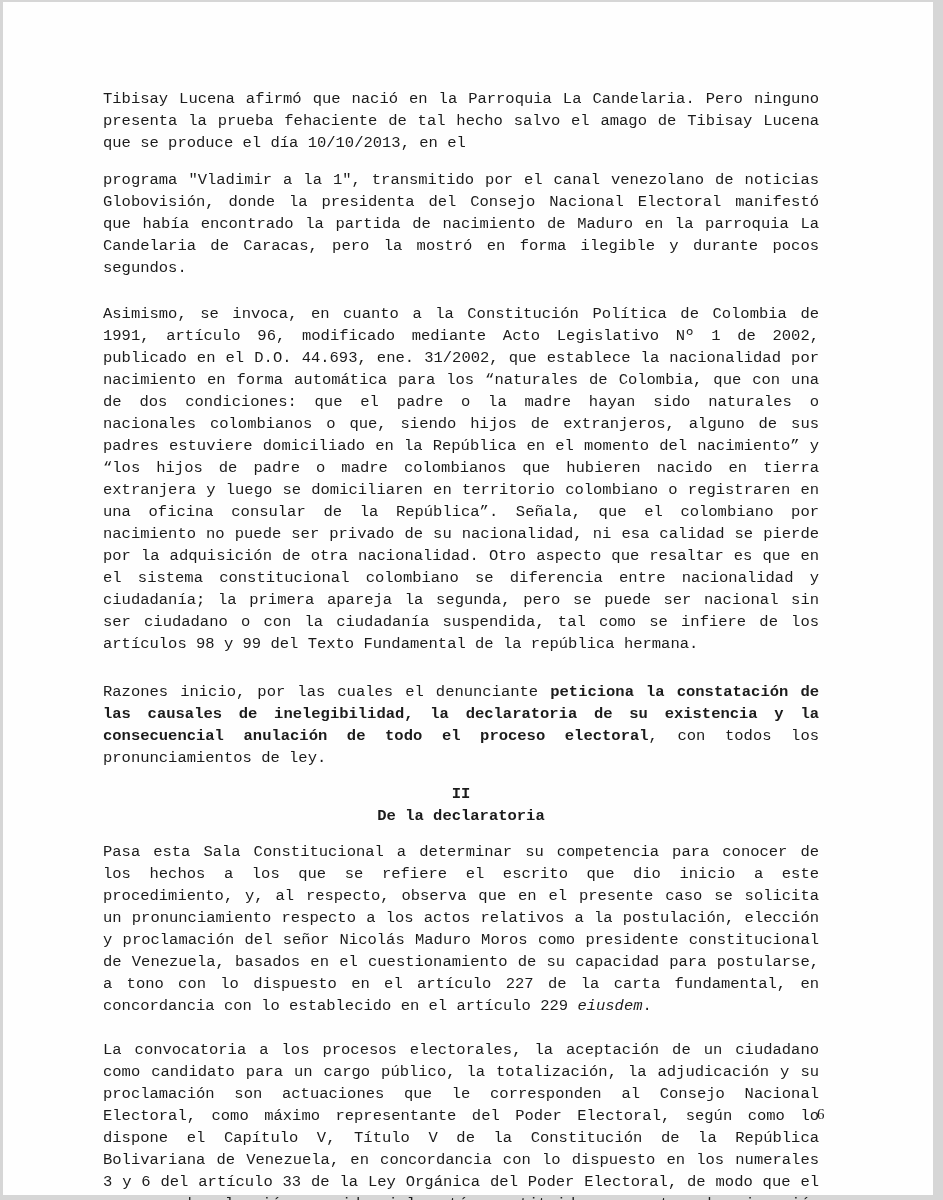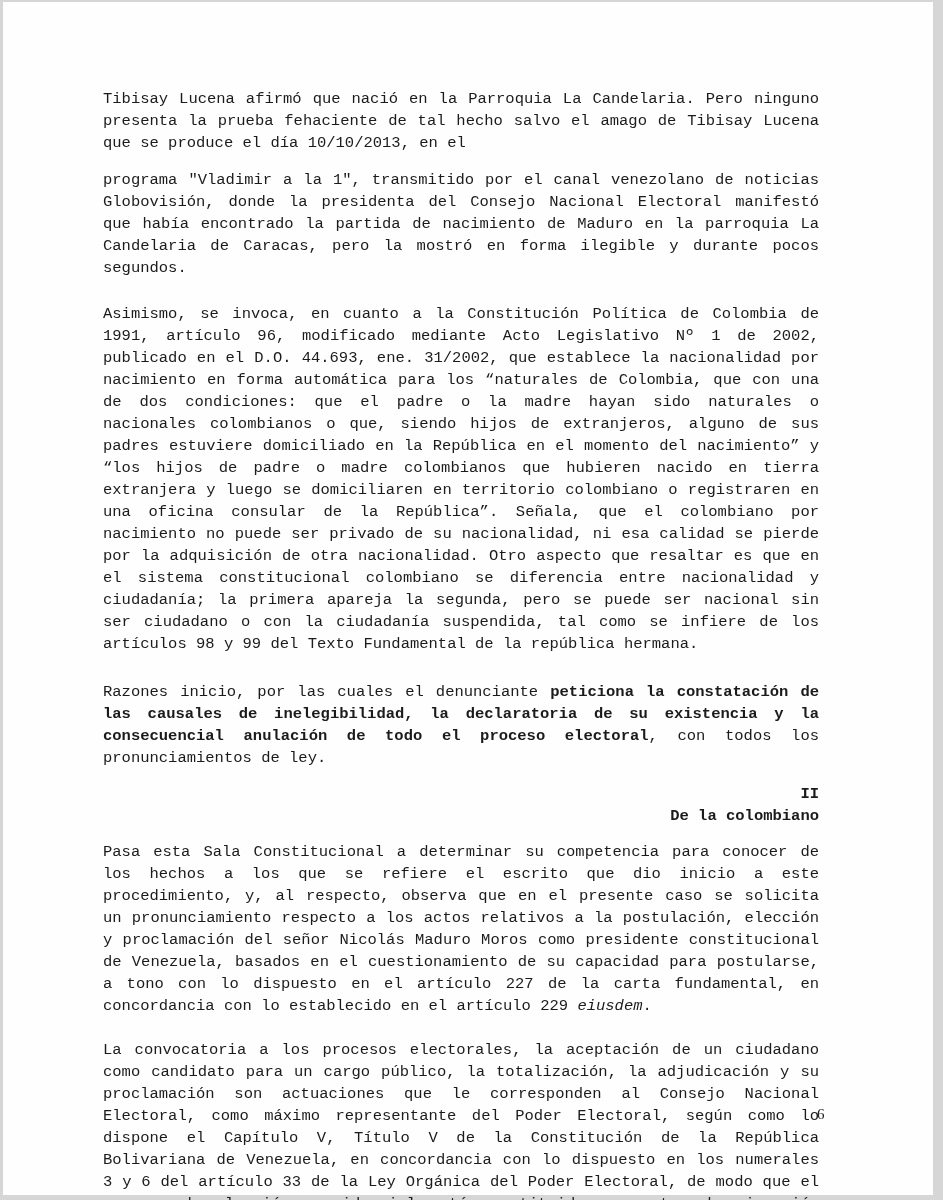--- a/index.html
+++ b/index.html
@@ -33,21 +33,21 @@
     text-align: justify;
   }
   .para {
     margin: 0;
   }
   .para-intro-a   { margin-bottom: 15px; }
   .para-intro-b   { margin-bottom: 24px; }
   .para-asimismo  { margin-bottom: 26px; }
   .para-razones   { margin-bottom: 14px; }
   .section-heading {
-    text-align: right;
+    text-align: center;
     font-weight: bold;
     line-height: 22px;
     margin-bottom: 14px;
   }
   .para-competencia { margin-bottom: 22px; }
   .para-convocatoria { margin-bottom: 0; }
   .run-bold   { font-weight: bold; }
   .run-italic { font-style: italic; }
   .page-number {
     position: absolute;
@@ -70,21 +70,21 @@
     <p class="para para-intro-b">programa "Vladimir a la 1", transmitido por el canal venezolano de noticias Globovisión, donde la presidenta del Consejo Nacional Electoral manifestó que había encontrado la partida de nacimiento de Maduro en la parroquia La Candelaria de Caracas, pero la mostró en forma ilegible y durante pocos segundos.</p>
 
     <p class="para para-asimismo">Asimismo, se invoca, en cuanto a la Constitución Política de Colombia de 1991, artículo 96, modificado mediante Acto Legislativo Nº 1 de 2002, publicado en el D.O. 44.693, ene. 31/2002, que establece la nacionalidad por nacimiento en forma automática para los “naturales de Colombia, que con una de dos condiciones: que el padre o la madre hayan sido naturales o nacionales colombianos o que, siendo hijos de extranjeros, alguno de sus padres estuviere domiciliado en la República en el momento del nacimiento” y “los hijos de padre o madre colombianos que hubieren nacido en tierra extranjera y luego se domiciliaren en territorio colombiano o registraren en una oficina consular de la República”. Señala, que el colombiano por nacimiento no puede ser privado de su nacionalidad, ni esa calidad se pierde por la adquisición de otra nacionalidad. Otro aspecto que resaltar es que en el sistema constitucional colombiano se diferencia entre nacionalidad y ciudadanía; la primera apareja la segunda, pero se puede ser nacional sin ser ciudadano o con la ciudadanía suspendida, tal como se infiere de los artículos 98 y 99 del Texto Fundamental de la república hermana.</p>
 
     <p class="para para-razones">
       <span class="run">Razones inicio, por las cuales el denunciante </span><span class="run run-bold">peticiona la constatación de las causales de inelegibilidad, la declaratoria de su existencia y la consecuencial anulación de todo el proceso electoral</span><span class="run">, con todos los pronunciamientos de ley.</span>
     </p>
 
     <div class="section-heading">
       <div>II</div>
-      <div>De la colombiano</div>
+      <div>De la declaratoria</div>
     </div>
 
     <p class="para para-competencia">
       <span class="run">Pasa esta Sala Constitucional a determinar su competencia para conocer de los hechos a los que se refiere el escrito que dio inicio a este procedimiento, y, al respecto, observa que en el presente caso se solicita un pronunciamiento respecto a los actos relativos a la postulación, elección y proclamación del señor Nicolás Maduro Moros como presidente constitucional de Venezuela, basados en el cuestionamiento de su capacidad para postularse, a tono con lo dispuesto en el artículo 227 de la carta fundamental, en concordancia con lo establecido en el artículo 229 </span><span class="run run-italic">eiusdem</span><span class="run">.</span>
     </p>
 
     <p class="para para-convocatoria">
       <span class="run">La convocatoria a los procesos electorales, la aceptación de un ciudadano como candidato para un cargo público, la totalización, la adjudicación y su proclamación son actuaciones que le corresponden al Consejo Nacional Electoral, como máximo representante del Poder Electoral, según como lo dispone el Capítulo V, Título V de la Constitución de la República Bolivariana de Venezuela, en concordancia con lo dispuesto en los numerales 3 y 6 del artículo 33 de la Ley Orgánica del Poder Electoral, de modo que el proceso de elección presidencial está constituido por actos de ejecución directa e inmediata de la Carta magna y, por ende, encuadran dentro de las áreas de competencia de esta Sala, de acuerdo con lo establecido en la disposición contenida en el último aparte del artículo 334 de la misma, en consonancia con lo dispuesto en el numeral 336.4 de ese texto fundamental. </span><span class="run run-bold">Así se decide.</span>
     </p>
 

